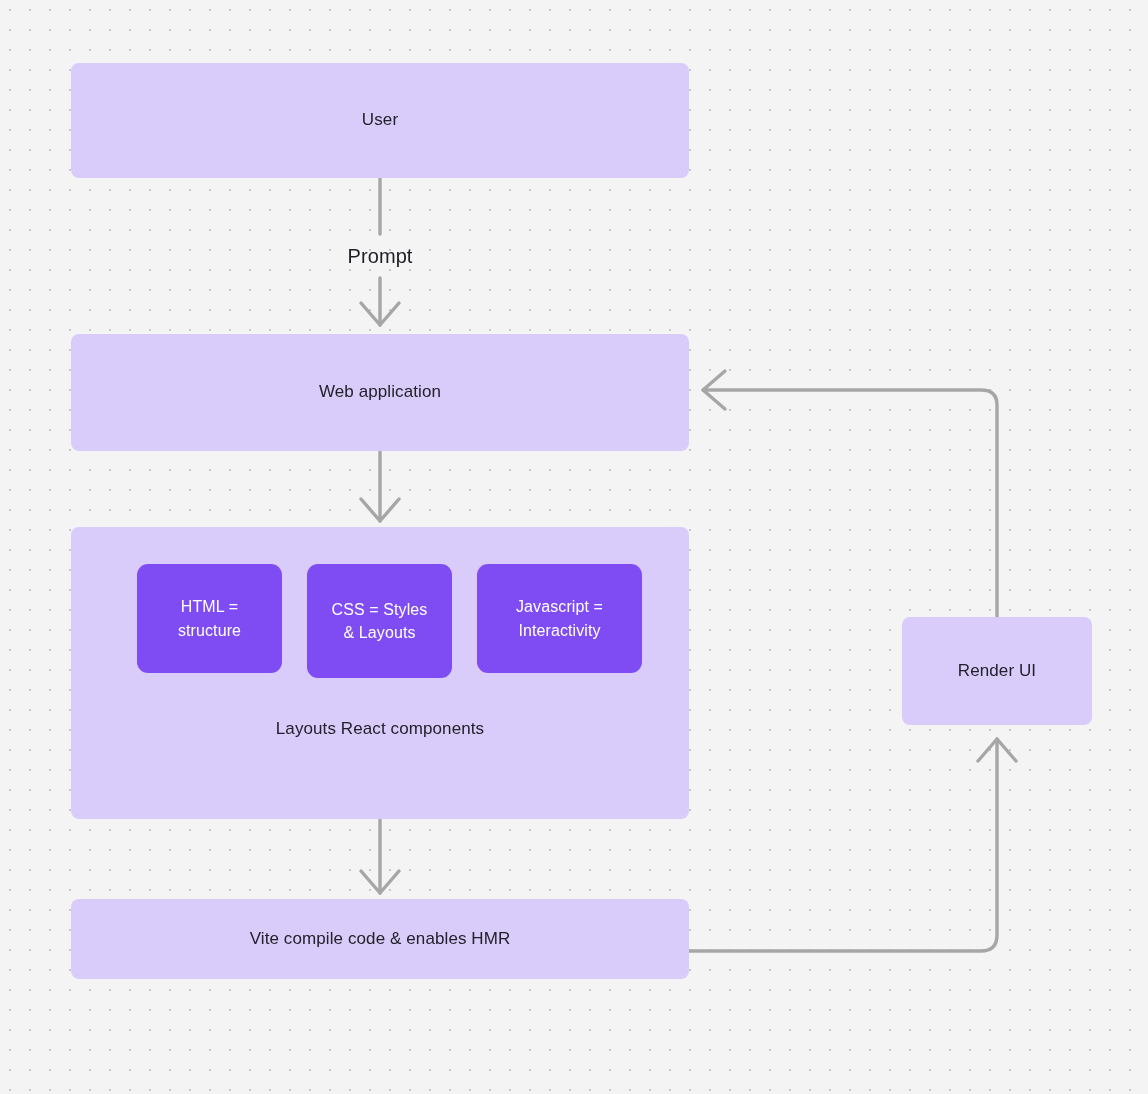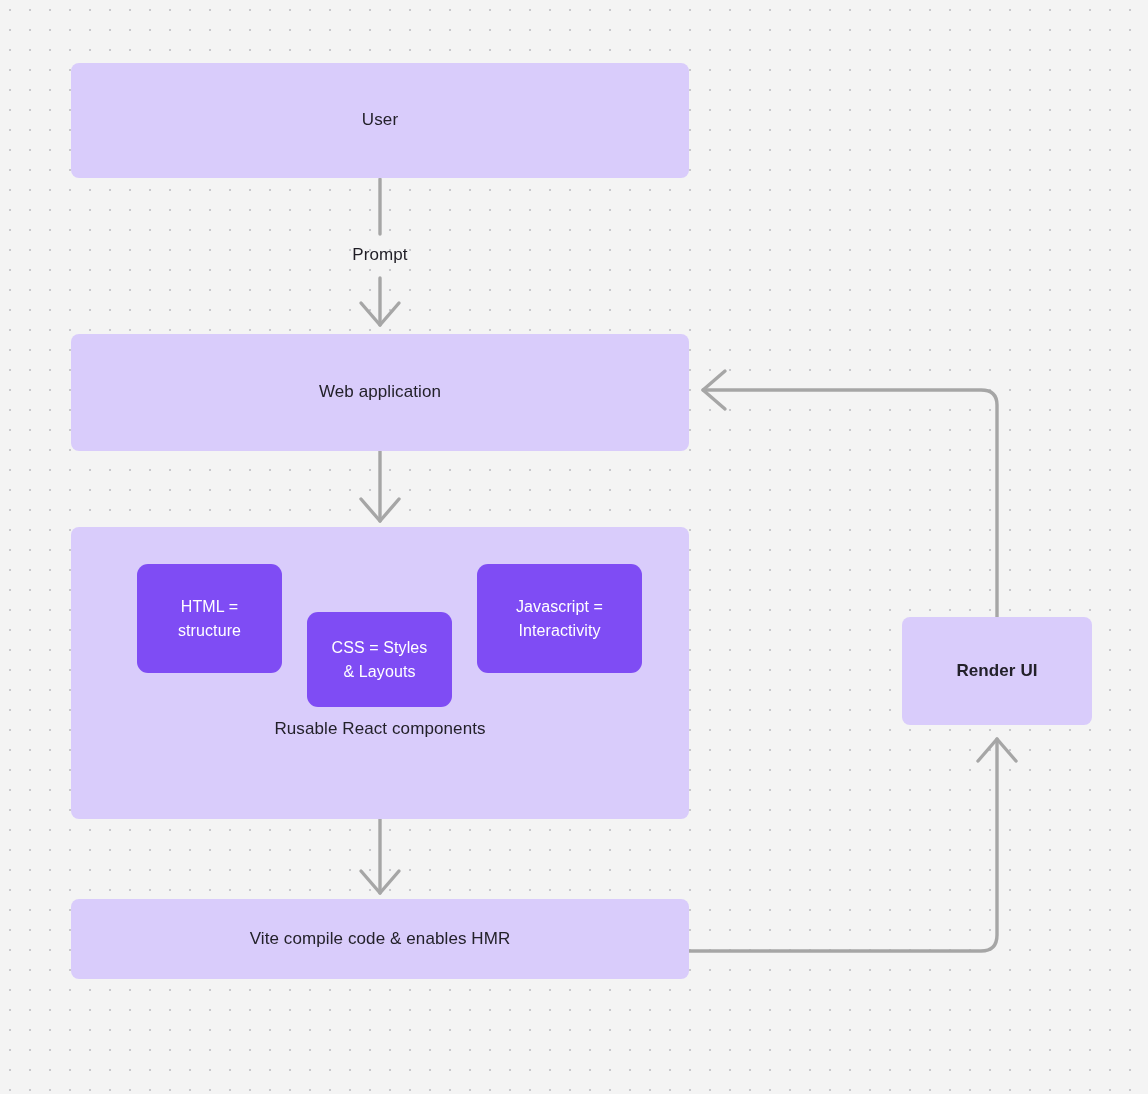--- a/index.html
+++ b/index.html
@@ -64,21 +64,21 @@
   .group-caption {
     position: absolute;
     text-align: center;
     color: #23212a;
     font-size: 17px;
     letter-spacing: 0.1px;
   }
   .edge-label {
     position: absolute;
     color: #1f1d25;
-    font-size: 17px;
+    font-size: 20px;
     text-align: center;
     letter-spacing: 0.1px;
   }
   svg.edges {
     position: absolute;
     left: 0;
     top: 0;
     width: 1148px;
     height: 1094px;
     pointer-events: none;
@@ -134,33 +134,33 @@
   </div>
 
   <div class="group-box" style="left:71px; top:527px; width:618px; height:292px;">
   </div>
 
   <div class="chip" style="left:137px; top:564px; width:145px; height:109px;">
     <span>HTML =
 structure</span>
   </div>
 
-  <div class="chip" style="left:307px; top:564px; width:145px; height:95px;margin-top:48px;">
+  <div class="chip" style="left:307px; top:564px; width:145px; height:114px;">
     <span>CSS = Styles
 &amp; Layouts</span>
   </div>
 
   <div class="chip" style="left:477px; top:564px; width:165px; height:109px;">
     <span>Javascript =
 Interactivity</span>
   </div>
 
-  <div class="group-caption" style="left:71px; top:719px; width:618px;">Rusable React components</div>
+  <div class="group-caption" style="left:71px; top:719px; width:618px;">Layouts React components</div>
 
   <div class="node node-outer" style="left:71px; top:899px; width:618px; height:80px;">
     <span class="node-label">Vite compile code &amp; enables HMR</span>
   </div>
 
-  <div class="node node-outer" style="left:902px; top:617px; width:190px; height:108px;font-weight:bold;">
+  <div class="node node-outer" style="left:902px; top:617px; width:190px; height:108px;">
     <span class="node-label">Render UI</span>
   </div>
 
 </div>
 
 </body></html>

